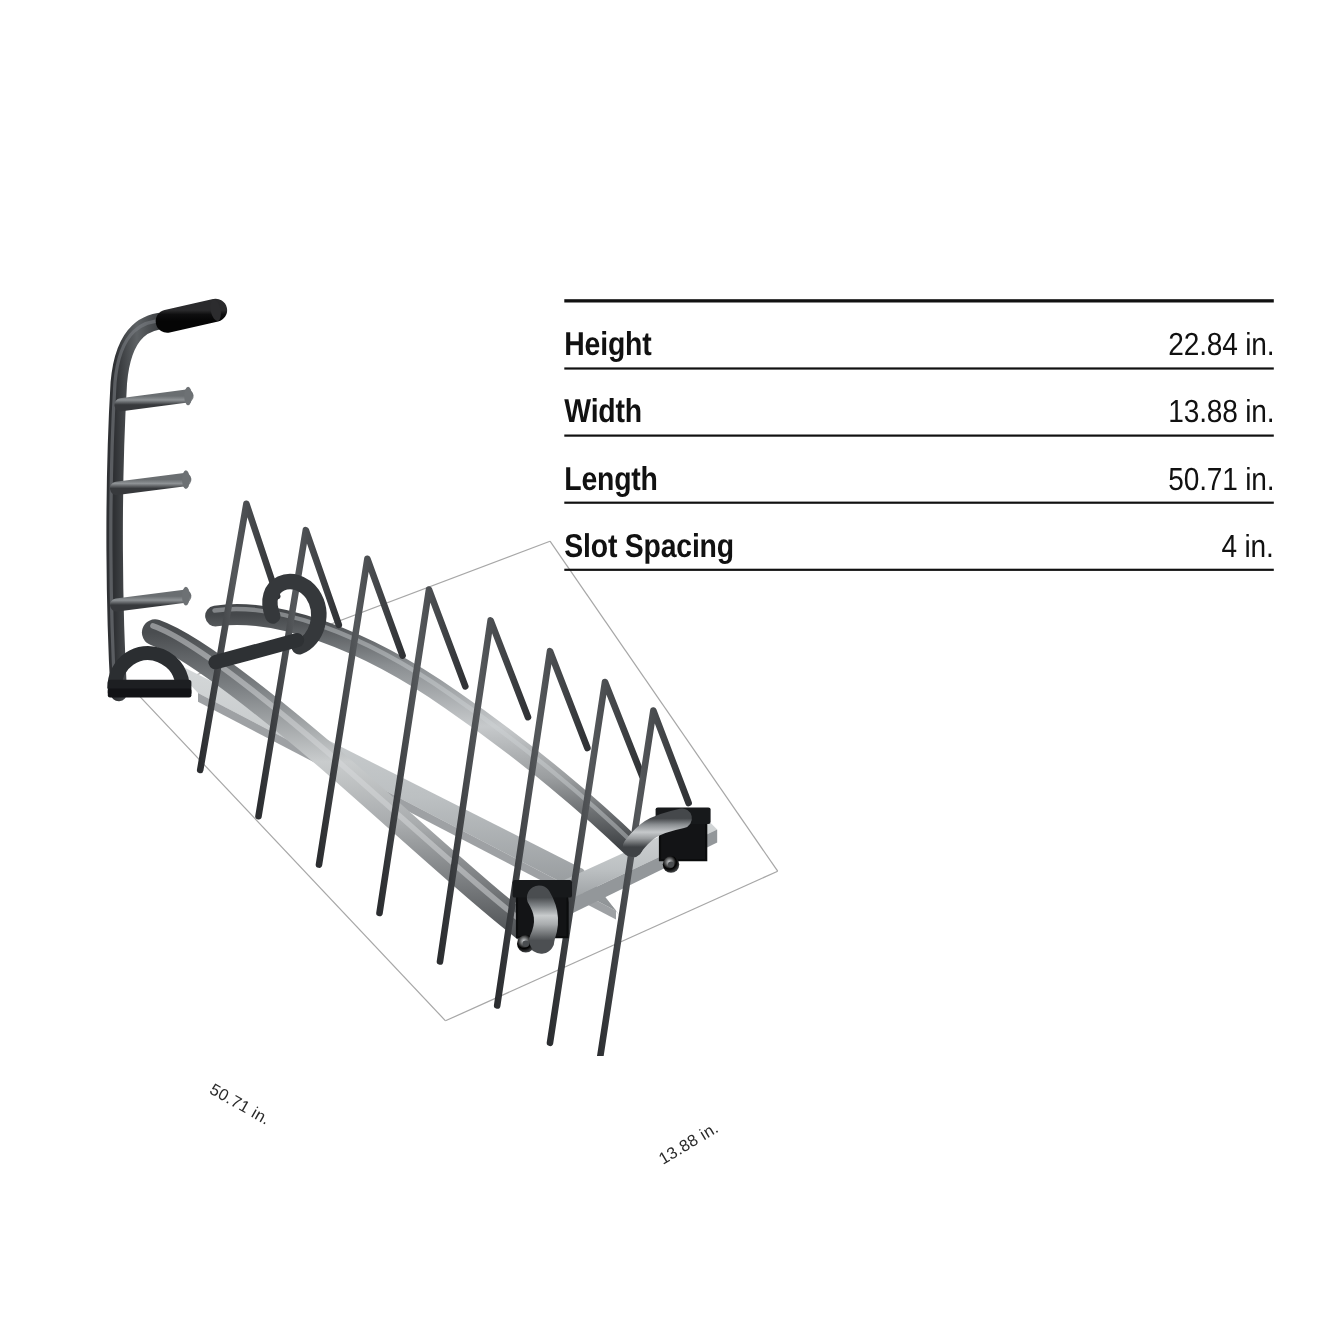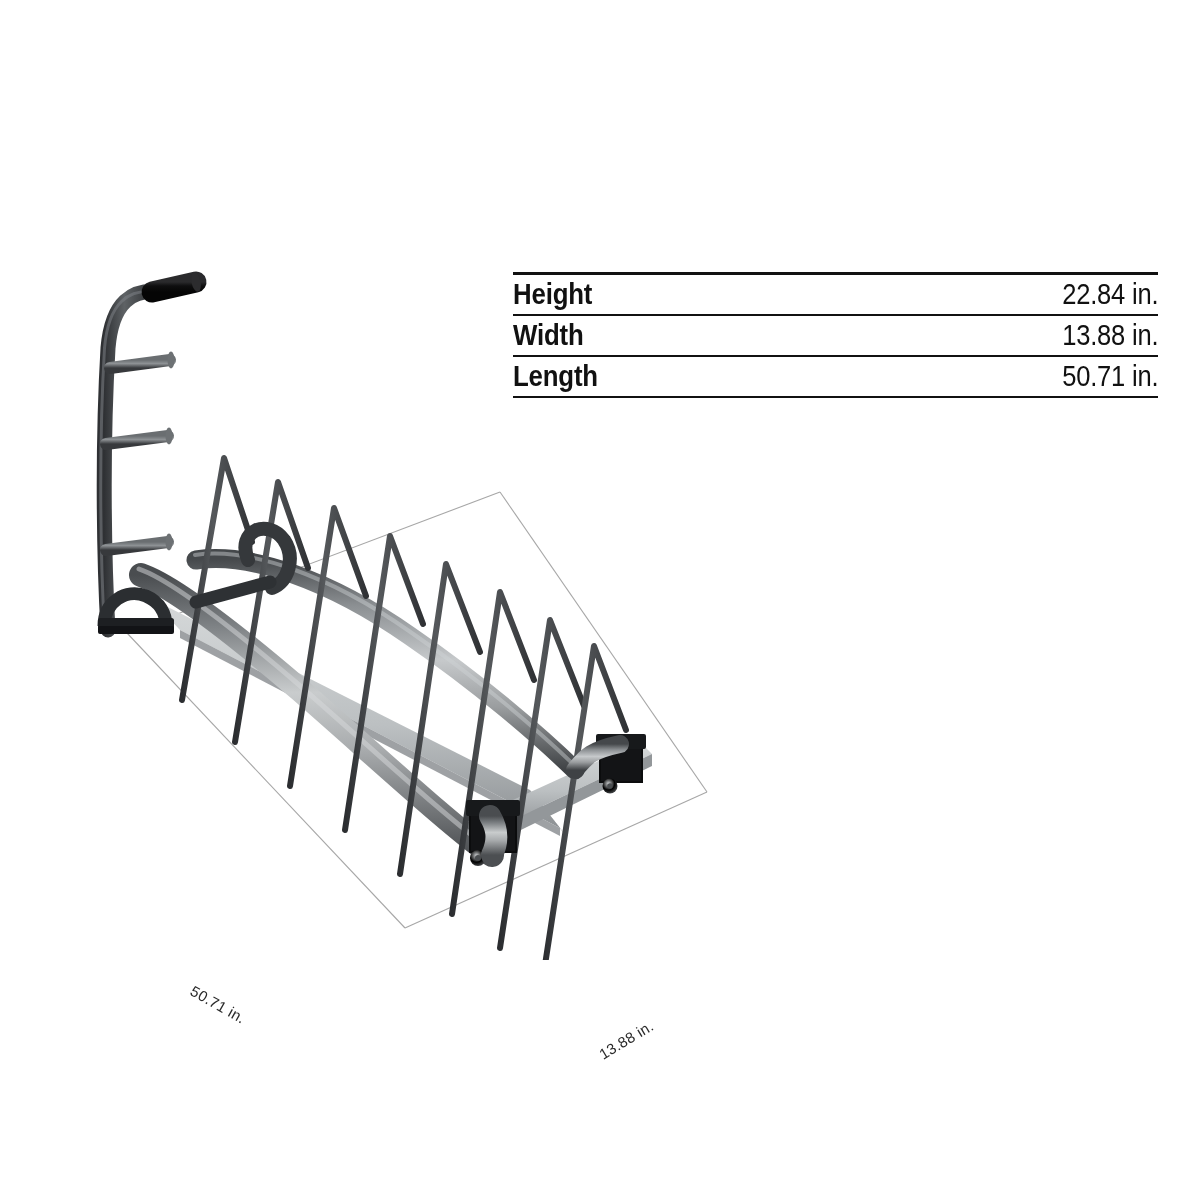--- a/index.html
+++ b/index.html
@@ -51,20 +51,21 @@
     margin: 0;
   }
   .spec-row {
     display: flex;
     align-items: flex-end;
     justify-content: space-between;
     border-bottom: 2px solid #111111;
     padding: 0 0 1px 0;
     height: 41px;
     box-sizing: border-box;
+    margin-top: 20px;
   }
   .spec-label {
     font-family: "Liberation Sans Narrow", "Liberation Sans", sans-serif;
     font-weight: bold;
     font-size: 30px;
     line-height: 38px;
     letter-spacing: -0.2px;
     transform: scaleX(0.86);
     transform-origin: left bottom;
     white-space: nowrap;
@@ -287,15 +288,19 @@
       <span class="spec-value">13.88 in.</span>
     </div>
 
     <div class="spec-row">
       <span class="spec-label">Length</span>
       <span class="spec-value">50.71 in.</span>
     </div>
 
 
 
+    <div class="spec-row">
+      <span class="spec-label">Slot Spacing</span>
+      <span class="spec-value">4 in.</span>
+    </div>
   </div>
 
 </div>
 
 </body></html>

